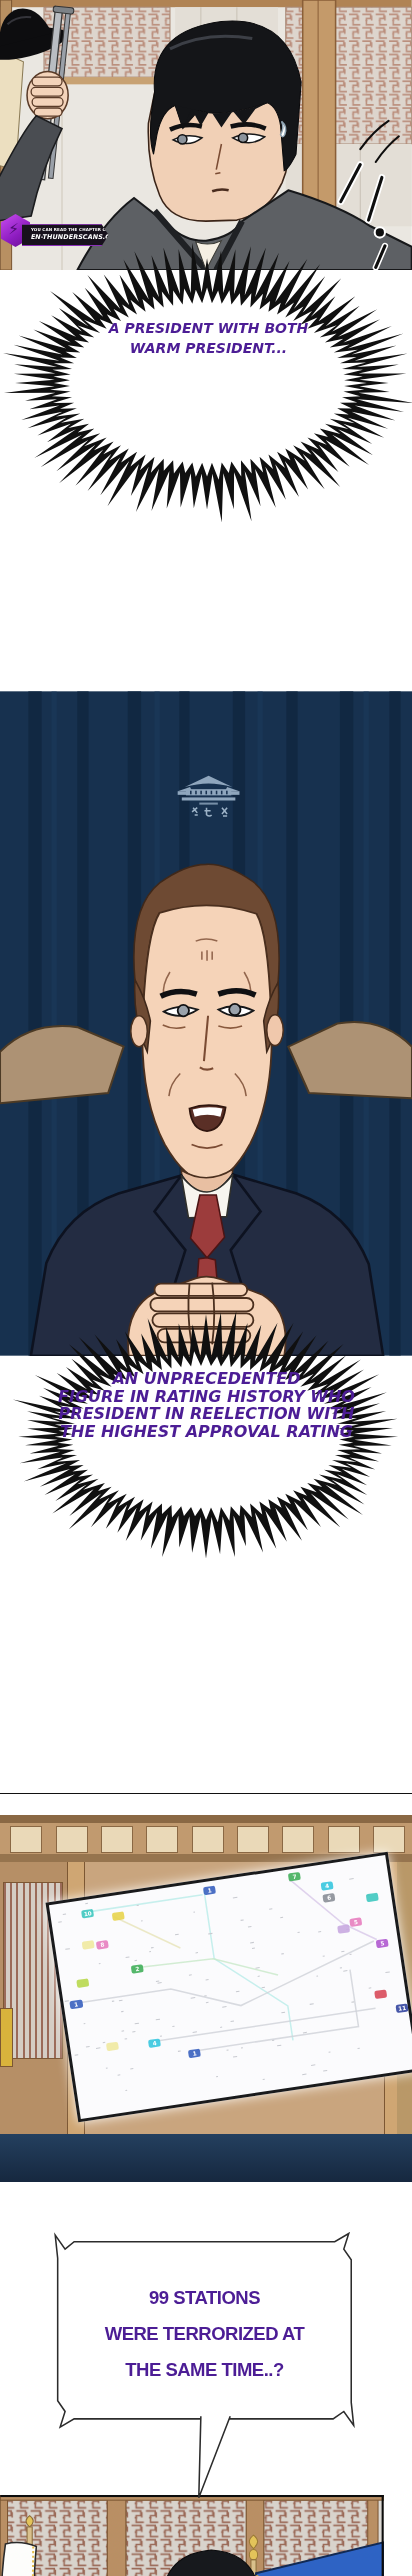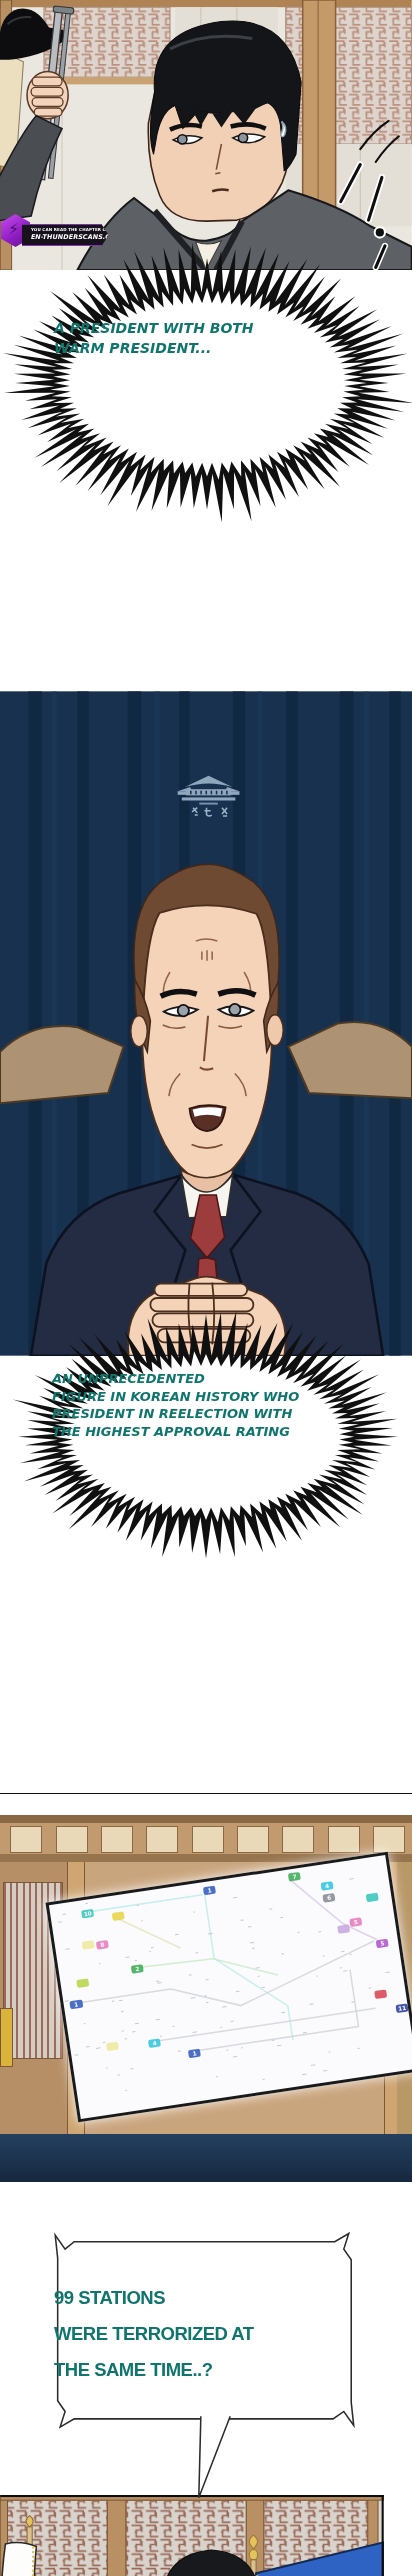--- a/index.html
+++ b/index.html
@@ -8,23 +8,23 @@
   .abs{position:absolute;}
   svg{display:block;}
   
   .panel{position:absolute;left:0;overflow:hidden;}
   #panel-map-room{border-top:1.5px solid #111;background:#fff;}
   
   .screen{position:absolute;background:#fbfbfd;border:3.6px solid #191a1c;box-shadow:0 0 11.3px rgba(255,255,255,.9);}
   .badge{position:absolute;width:12.4px;height:8.2px;border-radius:2.1px;color:#fff;font-size:5.7px;
          font-weight:bold;text-align:center;line-height:8.2px;opacity:.9;font-family:"DejaVu Sans",sans-serif;}
   
-  .btxt{position:absolute;color:#0f766e;z-index:30;}
+  .btxt{position:absolute;text-align:center;color:#4c1d95;z-index:30;}
   .spiky-txt{font-style:italic;font-weight:bold;font-size:14px;line-height:19.6px;letter-spacing:0px;}
-  .spiky-txt2{font-style:italic;font-weight:bold;font-size:13px;line-height:17.5px;}
+  .spiky-txt2{font-style:italic;font-weight:bold;font-size:16px;line-height:17.5px;}
   .shout-txt{font-family:"Liberation Sans","DejaVu Sans",sans-serif;font-weight:bold;font-size:18.5px;line-height:36px;letter-spacing:-0.5px;}
   
   .wm{position:absolute;left:1px;top:214px;width:118px;height:38px;z-index:40;}
   .wm-banner{position:absolute;left:20.6px;top:10.3px;width:87px;height:21.6px;background:#17111c;
              border-top:1px solid #8a2fb8;border-bottom:1px solid #8a2fb8;
              clip-path:polygon(0 0,92% 0,100% 50%,92% 100%,0 100%);
              color:#fff;padding:2.1px 3.1px 0 9.3px;box-sizing:border-box;}
   .wm-l1{font-size:4.1px;font-weight:bold;letter-spacing:0.1px;white-space:nowrap;}
   .wm-l2{font-size:6.4px;font-weight:bold;font-style:italic;letter-spacing:0.1px;white-space:nowrap;margin-top:1px;}
   .wm-hex{position:absolute;left:0;top:0;width:29px;height:33px;
@@ -533,25 +533,25 @@
       <path d="M 156 7116 L 672 7116 L 699.2 7100 L 689.6 7130.4 L 704 7151.2 L 704 7480 L 708.8 7524.8 L 689.6 7497.6 L 668.8 7512 L 156 7512 L 128.8 7528 L 138.4 7497.6 L 124 7476.8 L 124 7148 L 119.2 7103.2 L 138.4 7130.4 Z" fill="#ffffff" stroke="#2c2c2c" stroke-width="3"></path>
     </svg>
 
   <div class="btxt spiky-txt" style="left:54px;top:319px;width:309px;">
     <div>A PRESIDENT WITH BOTH</div>
     <div>WARM PRESIDENT...</div>
   </div>
 
   <div class="btxt spiky-txt2" style="left:52px;top:1370px;width:309px;">
     <div>AN UNPRECEDENTED</div>
-    <div>FIGURE IN KOREAN HISTORY WHO</div>
+    <div>FIGURE IN RATING HISTORY WHO</div>
     <div>PRESIDENT IN REELECTION WITH</div>
     <div>THE HIGHEST APPROVAL RATING</div>
   </div>
 
-  <div class="btxt shout-txt" style="left:54px;top:2280px;width:273px;">
+  <div class="btxt shout-txt" style="left:68px;top:2280px;width:273px;">
     <div>99 STATIONS</div>
     <div>WERE TERRORIZED AT</div>
     <div>THE SAME TIME..?</div>
   </div>
 
 </div>
 
 
 </body></html>

